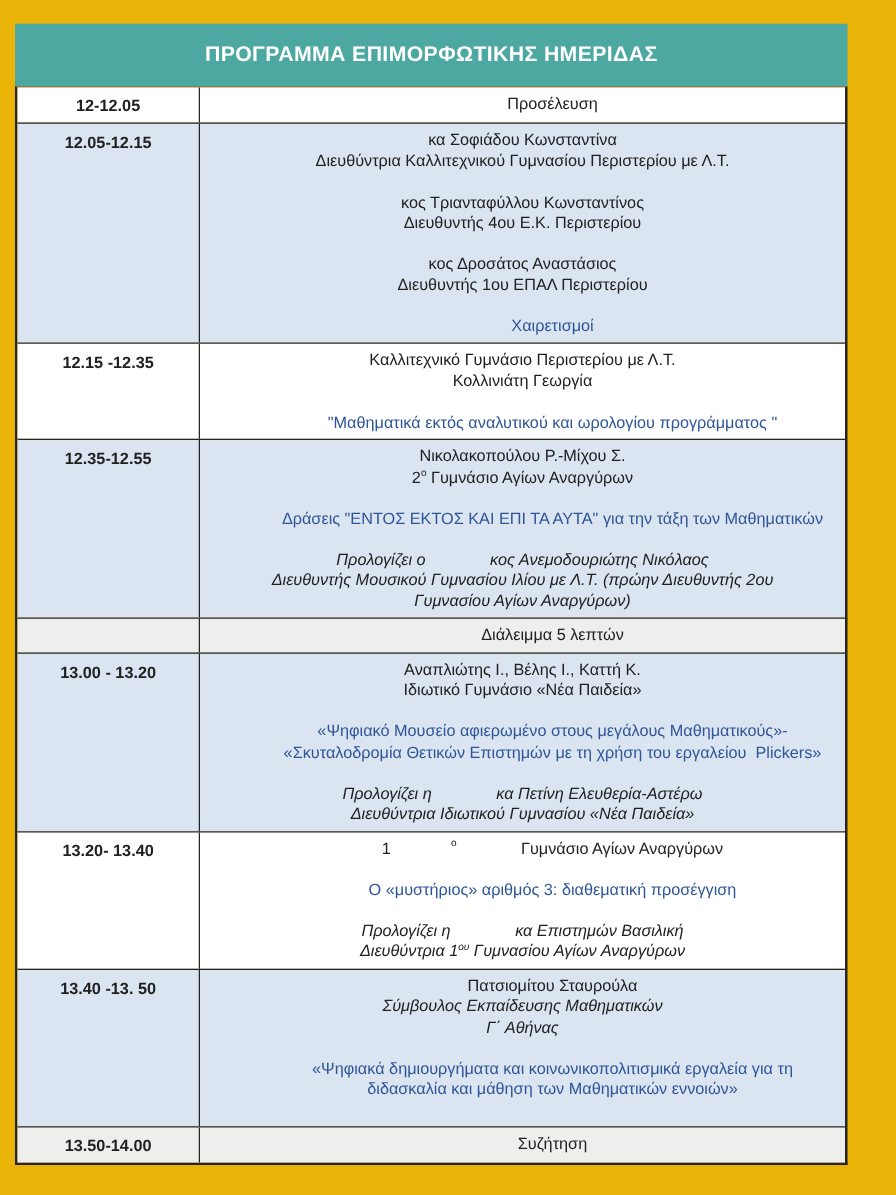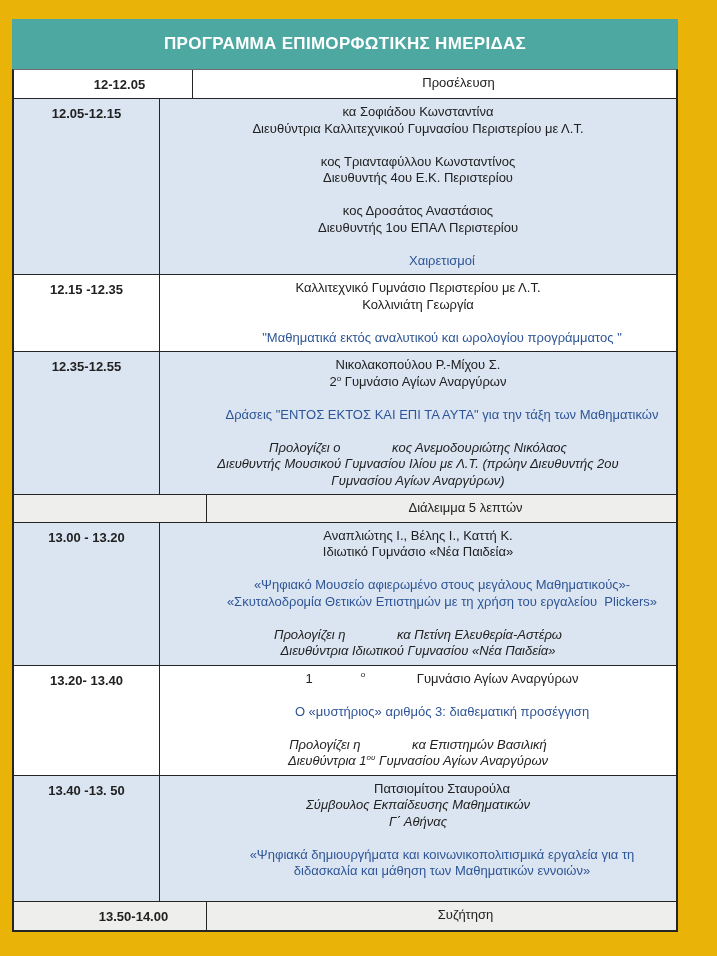--- a/index.html
+++ b/index.html
@@ -33,24 +33,24 @@
     letter-spacing: 0.3px;
   }
   .schedule-body {
     border: 2px solid var(--border, #252525);
     border-top: 1px solid #6f6f6f;
   }
   .row {
     display: flex;
     border-top: 1px solid var(--border, #252525);
   }
-  .row:first-child { border-top: none; padding-left: 33px; }
+  .row:first-child { border-top: none; }
   .bg-white { background: #ffffff; }
   .bg-blue  { background: var(--row-blue, #dbe5f1); }
-  .bg-gray  { background: var(--row-gray, #eeefed); padding-left: 47px; }
+  .bg-gray  { background: var(--row-gray, #eeefed); }
   .cell { box-sizing: border-box; }
   .time {
     flex: 0 0 146px;
     width: 146px;
     border-right: 1px solid var(--border, #252525);
     text-align: center;
     font-weight: bold;
     font-size: 13px;
     color: var(--body-text, #212121);
     padding: 7px 4px 5px 4px;

